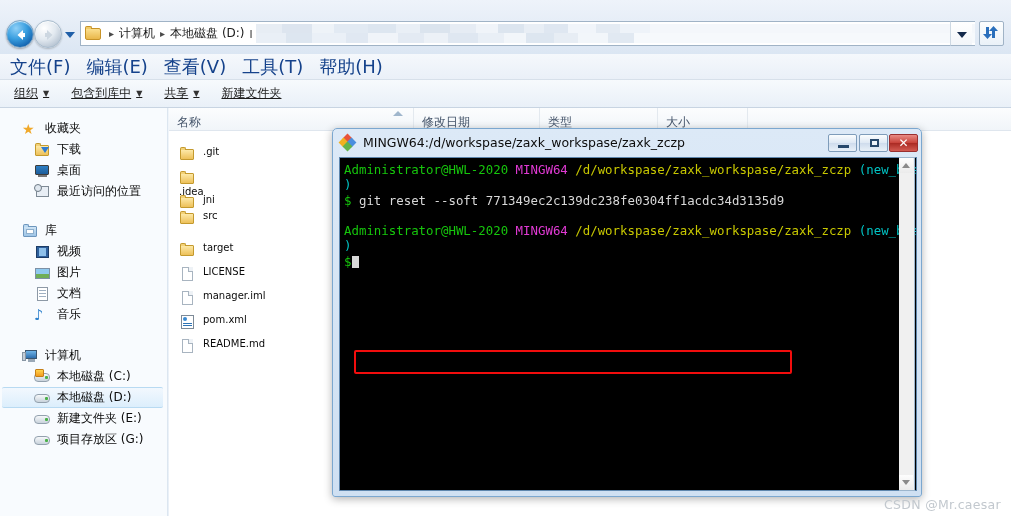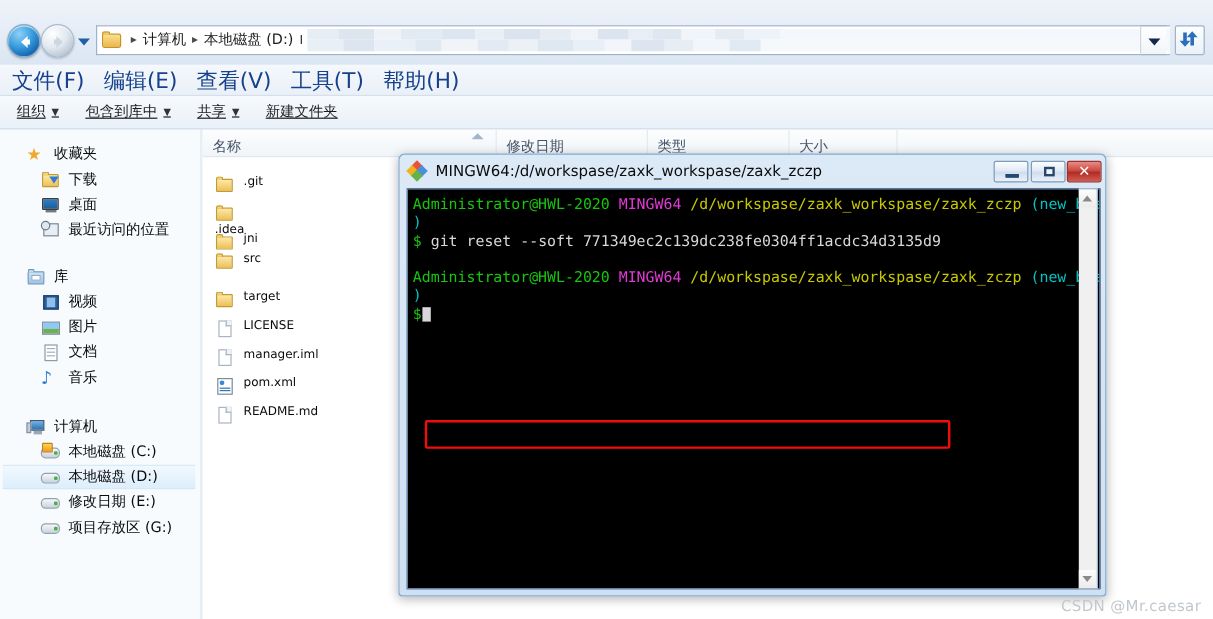--- a/index.html
+++ b/index.html
@@ -543,21 +543,21 @@
             <i class="d"></i>
             <i class="led"></i>
           </span>
         <span>本地磁盘 (D:)</span>
       </div>
       <div class="nav-row child">
         <span class="nav-ico ic-drive">
             <i class="d"></i>
             <i class="led"></i>
           </span>
-        <span>修改日期 (E:)</span>
+        <span>新建文件夹 (E:)</span>
       </div>
       <div class="nav-row child">
         <span class="nav-ico ic-drive">
             <i class="d"></i>
             <i class="led"></i>
           </span>
         <span>项目存放区 (G:)</span>
       </div>
     </div>
   </div>

